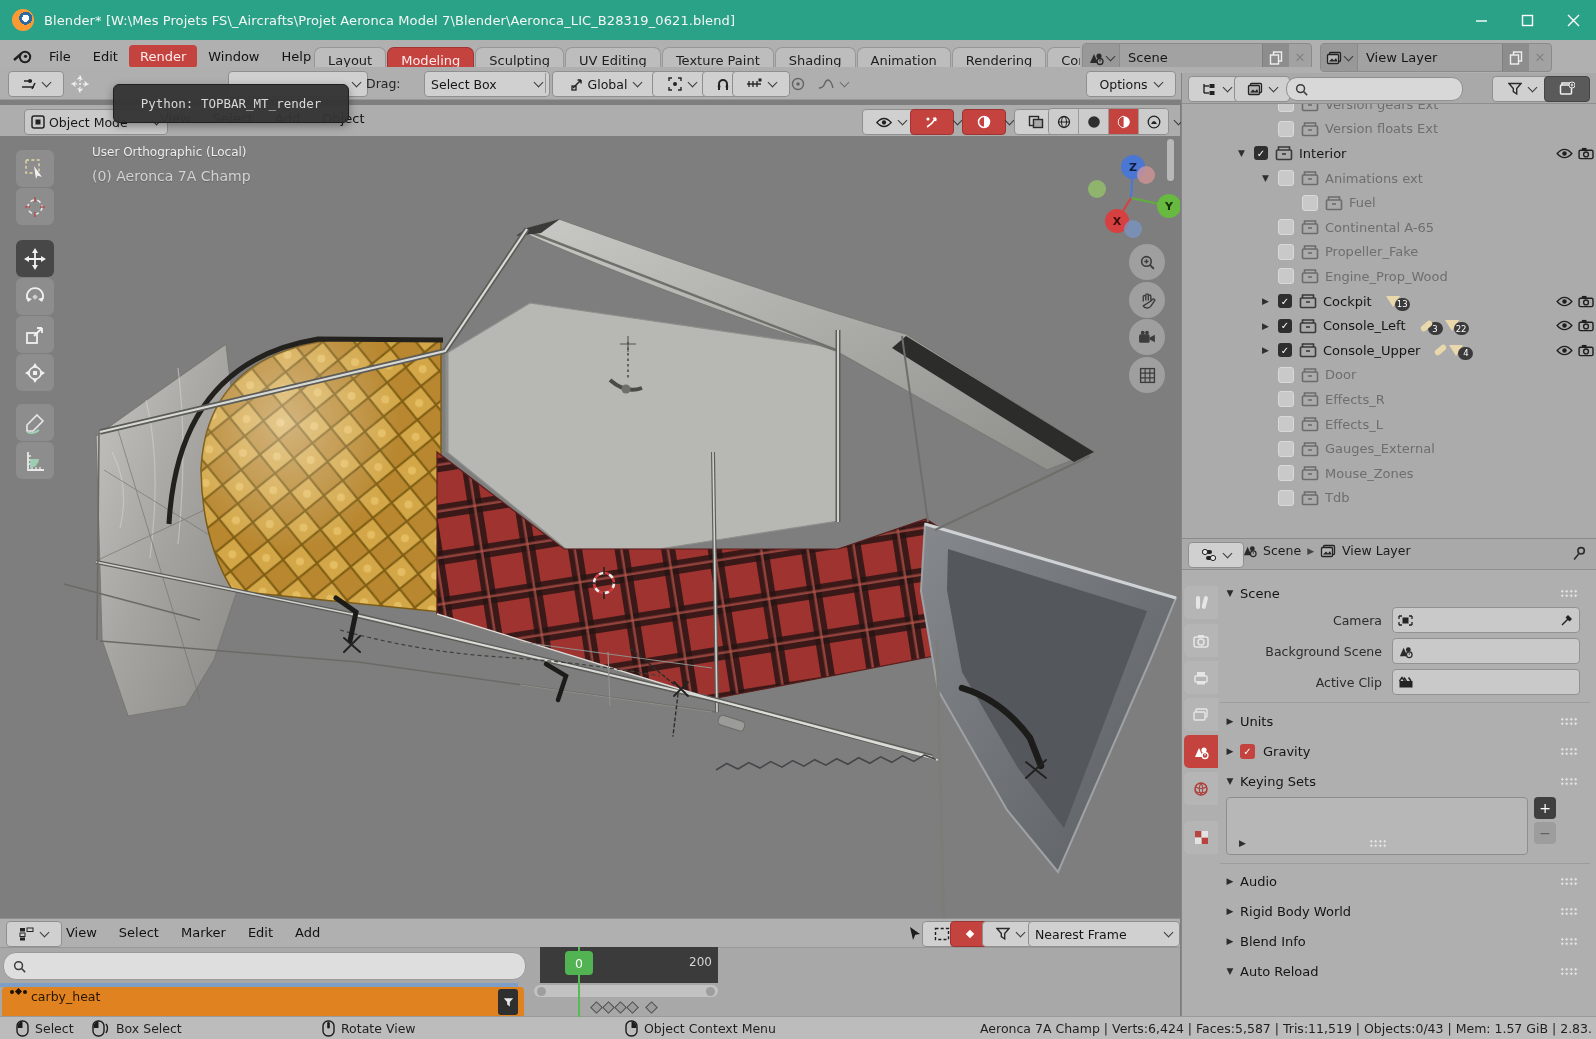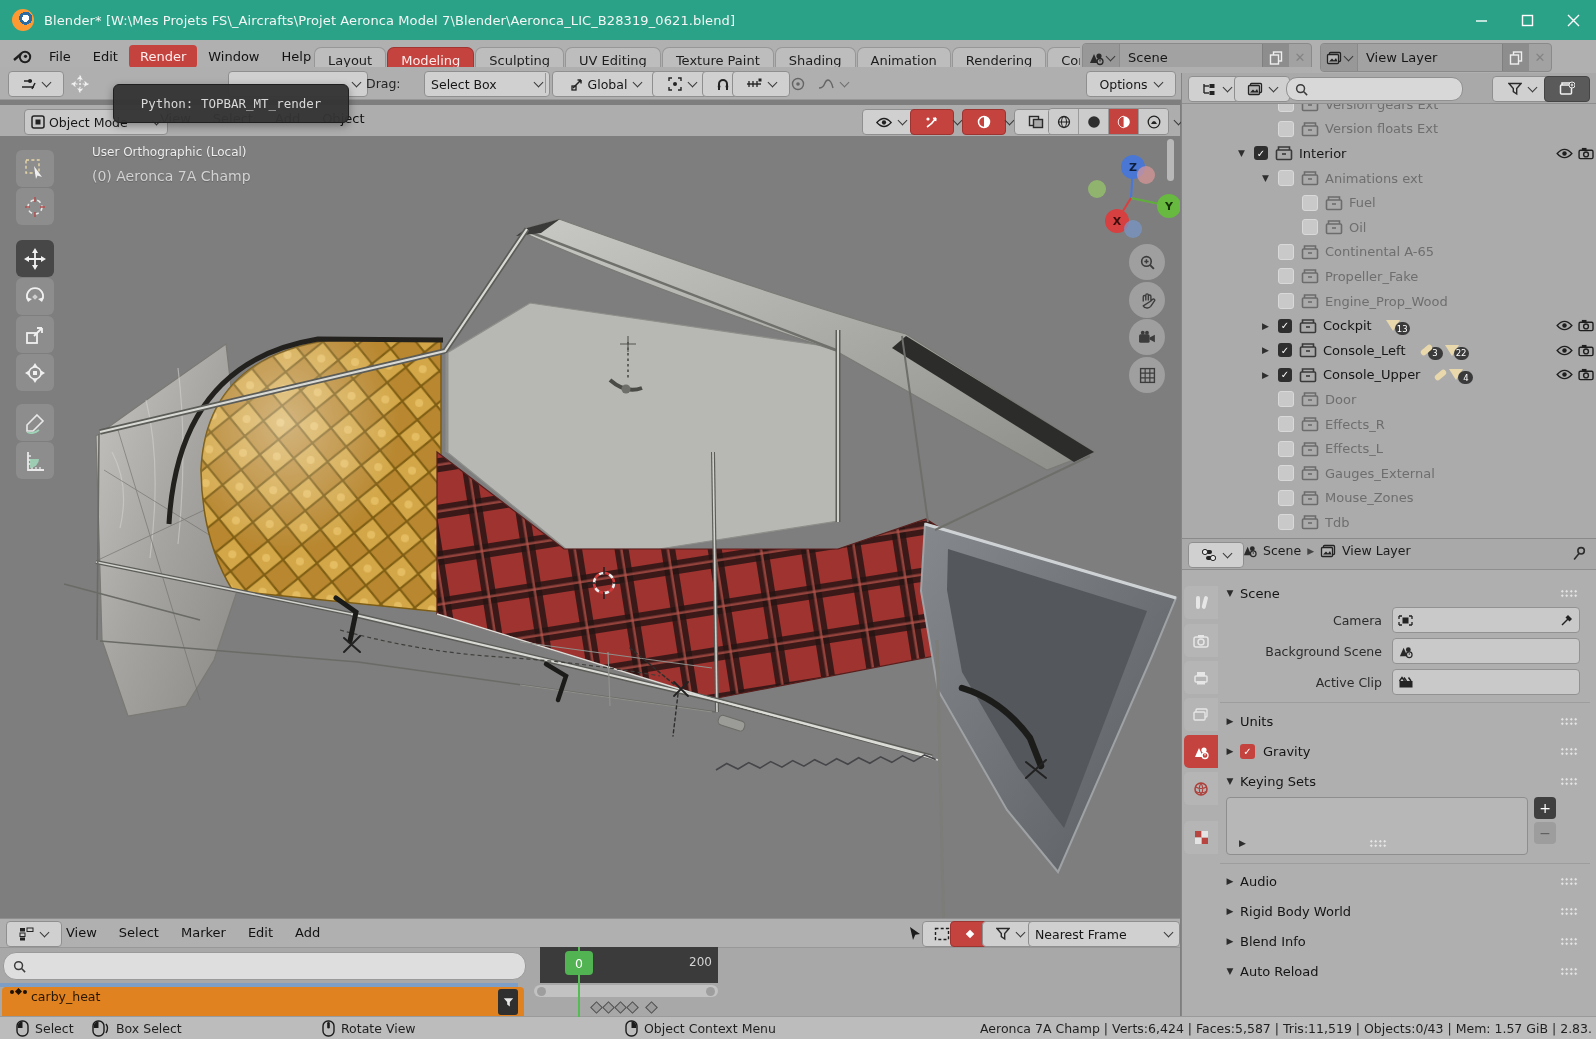--- a/index.html
+++ b/index.html
@@ -811,35 +811,20 @@
             </svg>
           </span>
           <span class="olabel">Fuel</span>
           <span class="obadges">
             
             
           </span>
 
         </div>
 
-        <div class="orow lv-2 st-off">
-          <span class="oarr"></span>
-          <span class="ochk ck-0">✓</span>
-          <span class="obox" style="color:#3a3a3a;">
-            <svg width="18" height="16">
-              <use href="#i-box"></use>
-            </svg>
-          </span>
-          <span class="olabel">Oil</span>
-          <span class="obadges">
-            
-            
-          </span>
-
-        </div>
 
         <div class="orow lv-1 st-off">
           <span class="oarr"></span>
           <span class="ochk ck-0">✓</span>
           <span class="obox" style="color:#3a3a3a;">
             <svg width="18" height="16">
               <use href="#i-box"></use>
             </svg>
           </span>
           <span class="olabel">Continental A-65</span>

